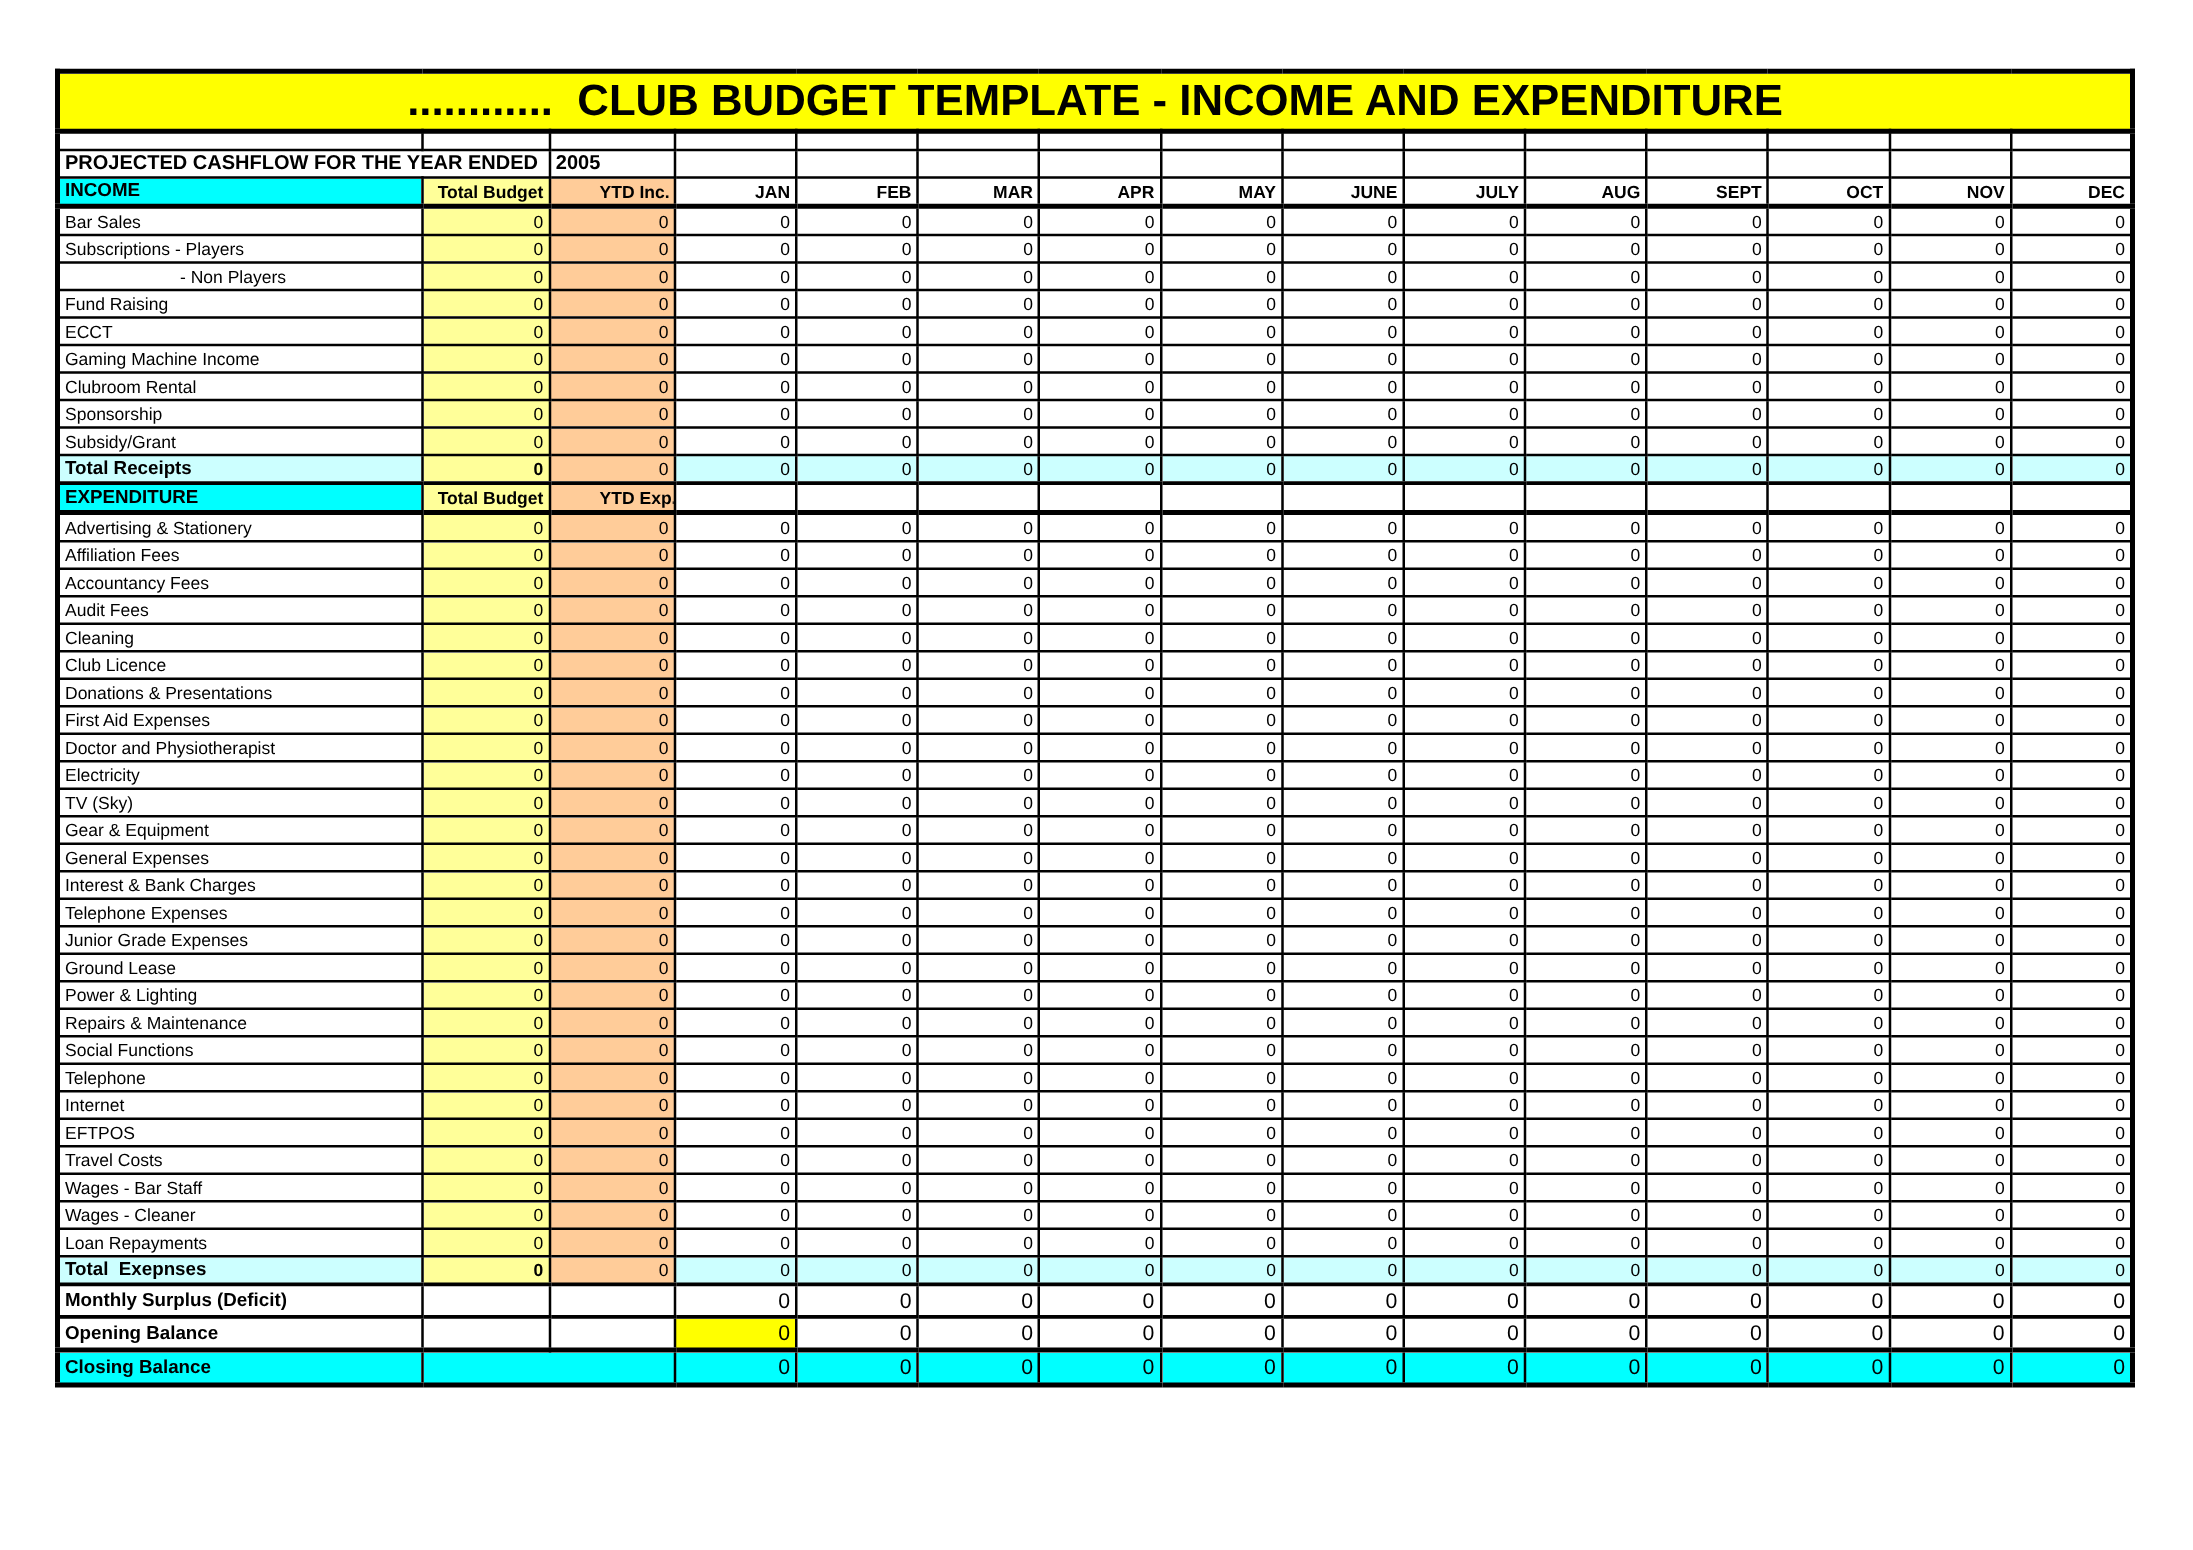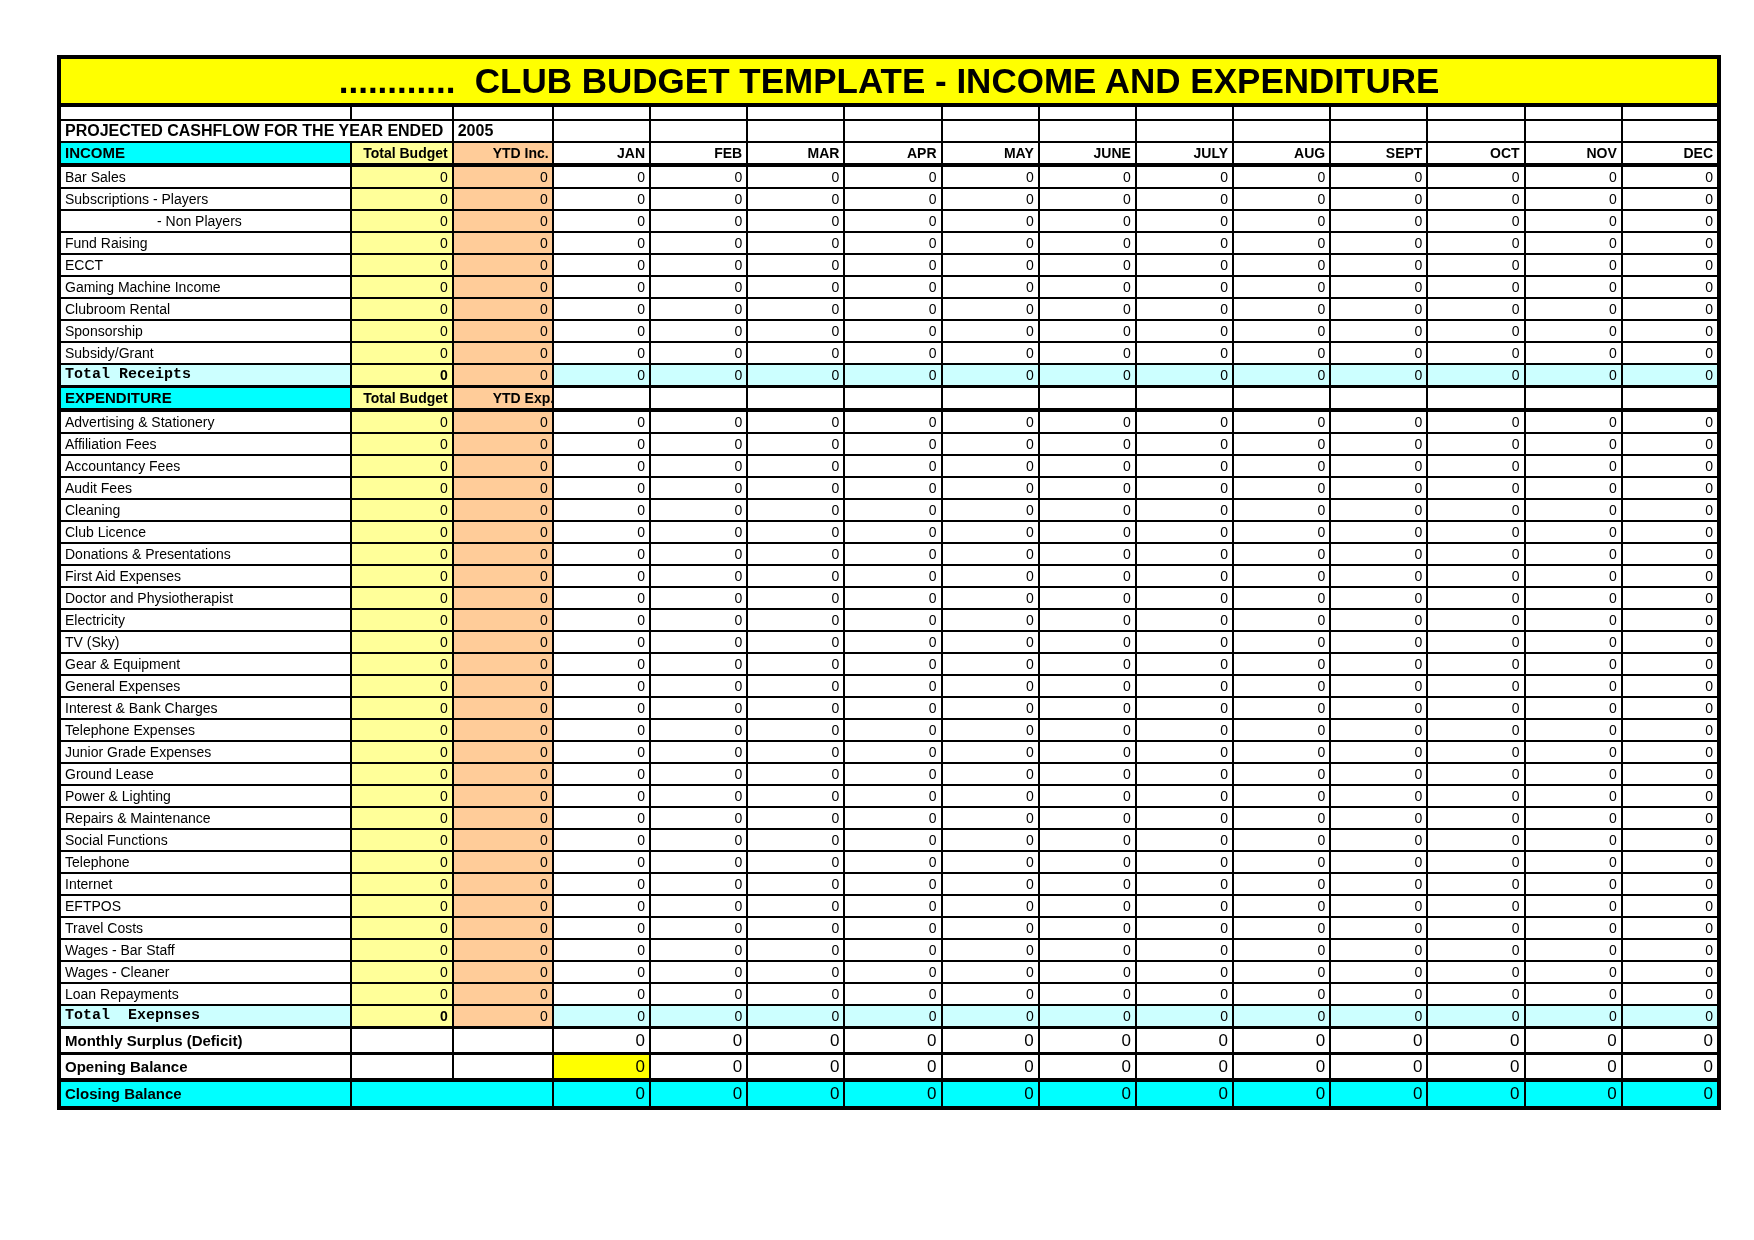--- a/index.html
+++ b/index.html
@@ -1,20 +1,20 @@
 <!DOCTYPE html>
 <html style="--banner-bg: #FFFF00; --section-bg: #00FFFF; --budget-bg: #FFFF99; --ytd-bg: #FFCC99; --totalrow-bg: #CCFFFF; --closing-bg: #00FFFF; --hl-bg: #FFFF00;"><head>
 <meta charset="utf-8">
 <style>
   html, body { margin:0; padding:0; background:#FFFFFF; }
   body {
     width:1754px; height:1240px; overflow:hidden; position:relative;
     font-family:"Liberation Sans", sans-serif; color:#000;
   }
-  .sheet { position:absolute; left:57px; top:55px; }
+  .sheet { position:absolute; left:44px; top:55px; }
   table.grid {
     border-collapse:collapse; table-layout:fixed; width:1664px;
     border:4px solid #000; background:#fff;
   }
   td {
     border:2px solid #000; height:20px; padding:0 4px;
     font-size:14px; line-height:1.15; overflow:hidden; white-space:pre;
     vertical-align:middle;
   }
   .banner {
@@ -26,21 +26,21 @@
   .label { text-align:left; }
   .indent { padding-left:96px; }
   .num { text-align:right; }
   .sec-hdr { background:var(--section-bg,#00FFFF); font-weight:bold; font-size:15px; }
   .col-hdr { font-weight:bold; text-align:right; }
   .bg-budget { background:var(--budget-bg,#FFFF99); }
   .bg-ytd { background:var(--ytd-bg,#FFCC99);padding-left:39px; }
   .bg-total { background:var(--totalrow-bg,#CCFFFF); }
   .header-row td { border-bottom-width:4px; }
   .total-row td { border-bottom-width:3px; }
-  .total-row .label { font-weight:bold; font-size:15px;font-family:Liberation Mono, monospace; }
+  .total-row .label { font-weight:bold; font-size:15px; }
   .bold { font-weight:bold; }
   .summary-row td { height:23px; border-bottom-width:3px; }
   .sum-label { font-size:15px; font-weight:bold; }
   .num-lg { font-size:17px; }
   .hl { background:var(--hl-bg,#FFFF00); }
   .closing-row td {
     background:var(--closing-bg,#00FFFF); height:24px;
     border-top-width:4px; border-bottom-width:4px;
   }
   .closing-row .label { font-weight:bold; font-size:15px; }

